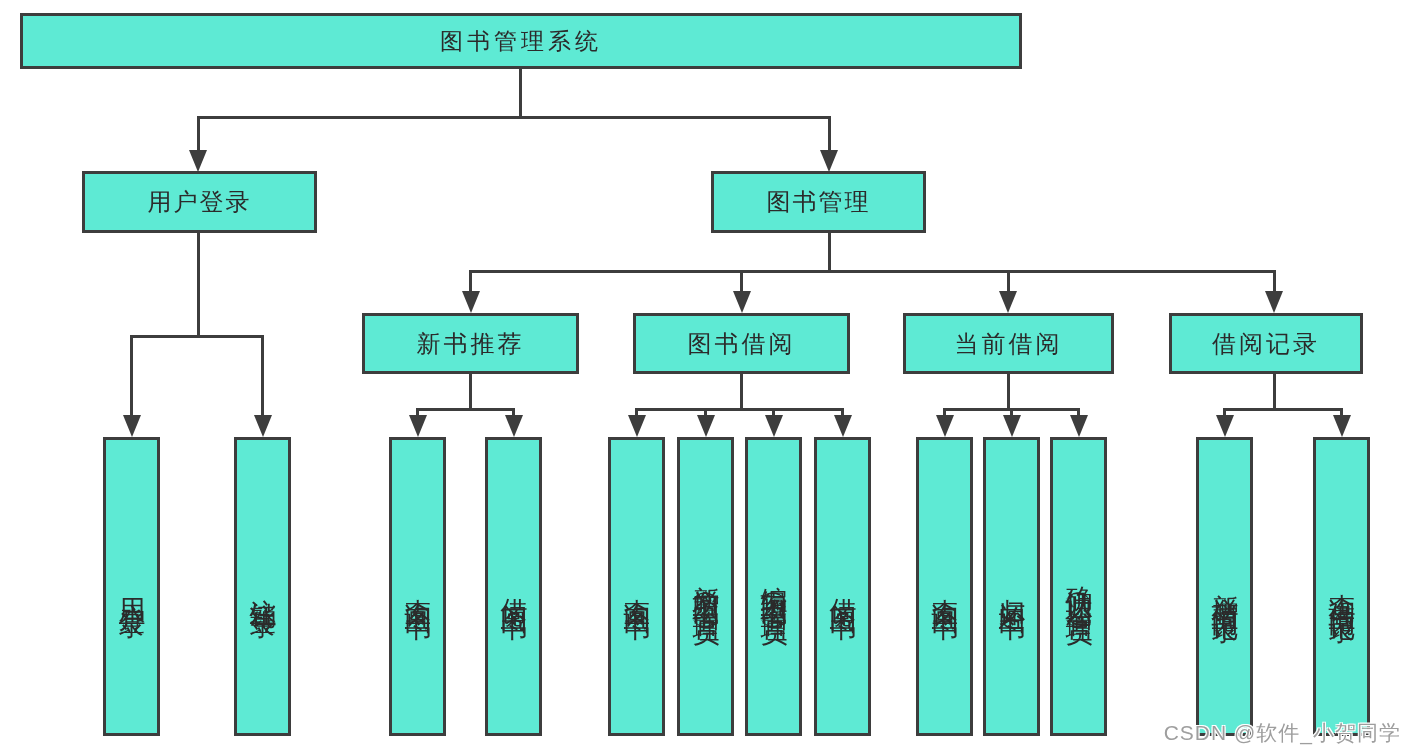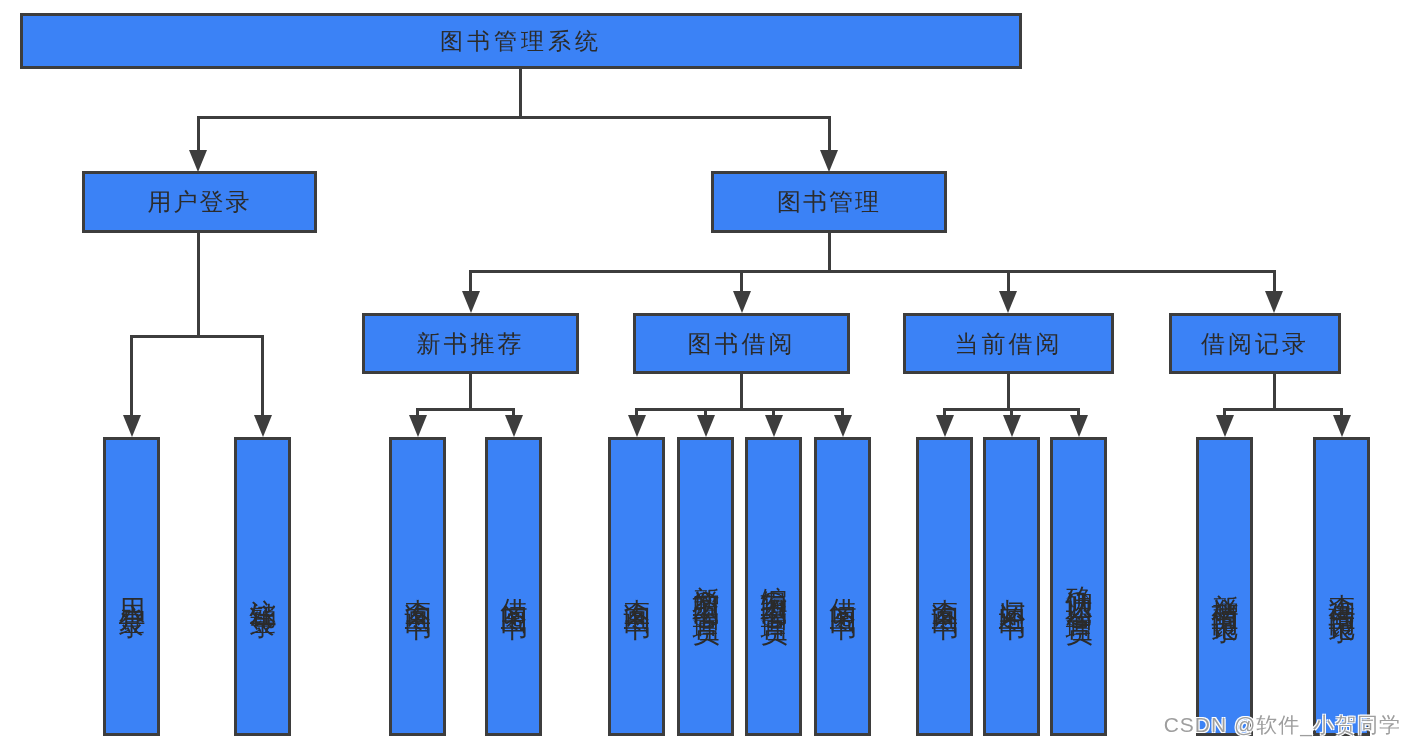--- a/index.html
+++ b/index.html
@@ -5,66 +5,66 @@
   :root{
     --line:#3d3d3d;
     --text:#2b2b2b;
     --watermark:#9e9e9e;
     --background:#ffffff;
   }
   html,body{margin:0;padding:0;background:var(--background);}
   body{font-family:"Liberation Sans","DejaVu Sans",sans-serif;color:var(--text);}
   #diagram{position:relative;width:1405px;height:747px;background:var(--background);overflow:hidden;}
 
-  .box{position:absolute;box-sizing:border-box;background:#3b82f6;border:3px solid var(--line);
+  .box{position:absolute;box-sizing:border-box;background:#5eead4;border:3px solid var(--line);
        display:flex;align-items:center;justify-content:center;}
   .box span{white-space:nowrap;line-height:1;}
   .root-label{font-size:23px;letter-spacing:4px;}
   .l2-label{font-size:24px;letter-spacing:2px;}
   .l3-label{font-size:24px;letter-spacing:3px;}
   .box.v span{writing-mode:vertical-rl;text-orientation:mixed;font-size:27px;letter-spacing:5px;white-space:normal;}
 
   .hline,.vline{position:absolute;background:var(--line);}
   .hline{height:3px;}
   .vline{width:3px;}
 
   .arrow{position:absolute;width:18px;}
   .arrow::before{content:"";position:absolute;left:7.5px;top:0;width:3px;height:calc(100% - 20px);background:var(--line);}
   .arrow::after{content:"";position:absolute;left:0;bottom:0;width:0;height:0;
     border-left:9px solid transparent;border-right:9px solid transparent;border-top:22px solid var(--line);}
 
-  .watermark{position:absolute;right:4px;bottom:8px;font-size:21px;letter-spacing:1px;color:var(--watermark);
+  .watermark{position:absolute;right:4px;bottom:0;font-size:21px;letter-spacing:1px;color:var(--watermark);
     text-shadow:-1px -1px 0 #fff,1px -1px 0 #fff,-1px 1px 0 #fff,1px 1px 0 #fff;}
 </style>
 </head>
 <body>
 
 <div id="diagram">
 
   <div class="box h" style="left:20px;top:13px;width:1002px;height:56px;">
     <span class="root-label">图书管理系统</span>
   </div>
 
   <div class="box h" style="left:82px;top:171px;width:235px;height:62px;">
     <span class="l2-label">用户登录</span>
   </div>
-  <div class="box h" style="left:711px;top:171px;width:236px;height:62px;">
+  <div class="box h" style="left:711px;top:171px;width:215px;height:62px;">
     <span class="l2-label">图书管理</span>
   </div>
 
   <div class="box h" style="left:362px;top:313px;width:217px;height:61px;">
     <span class="l3-label">新书推荐</span>
   </div>
   <div class="box h" style="left:903px;top:313px;width:211px;height:61px;">
     <span class="l3-label">当前借阅</span>
   </div>
   <div class="box h" style="left:633px;top:313px;width:217px;height:61px;">
     <span class="l3-label">图书借阅</span>
   </div>
-  <div class="box h" style="left:1169px;top:313px;width:172px;height:61px;">
+  <div class="box h" style="left:1169px;top:313px;width:194px;height:61px;">
     <span class="l3-label">借阅记录</span>
   </div>
 
   <div class="box v" style="left:103px;top:437px;width:57px;height:299px;">
     <span>用户登录</span>
   </div>
   <div class="box v" style="left:234px;top:437px;width:57px;height:299px;">
     <span>注销登录</span>
   </div>
 

